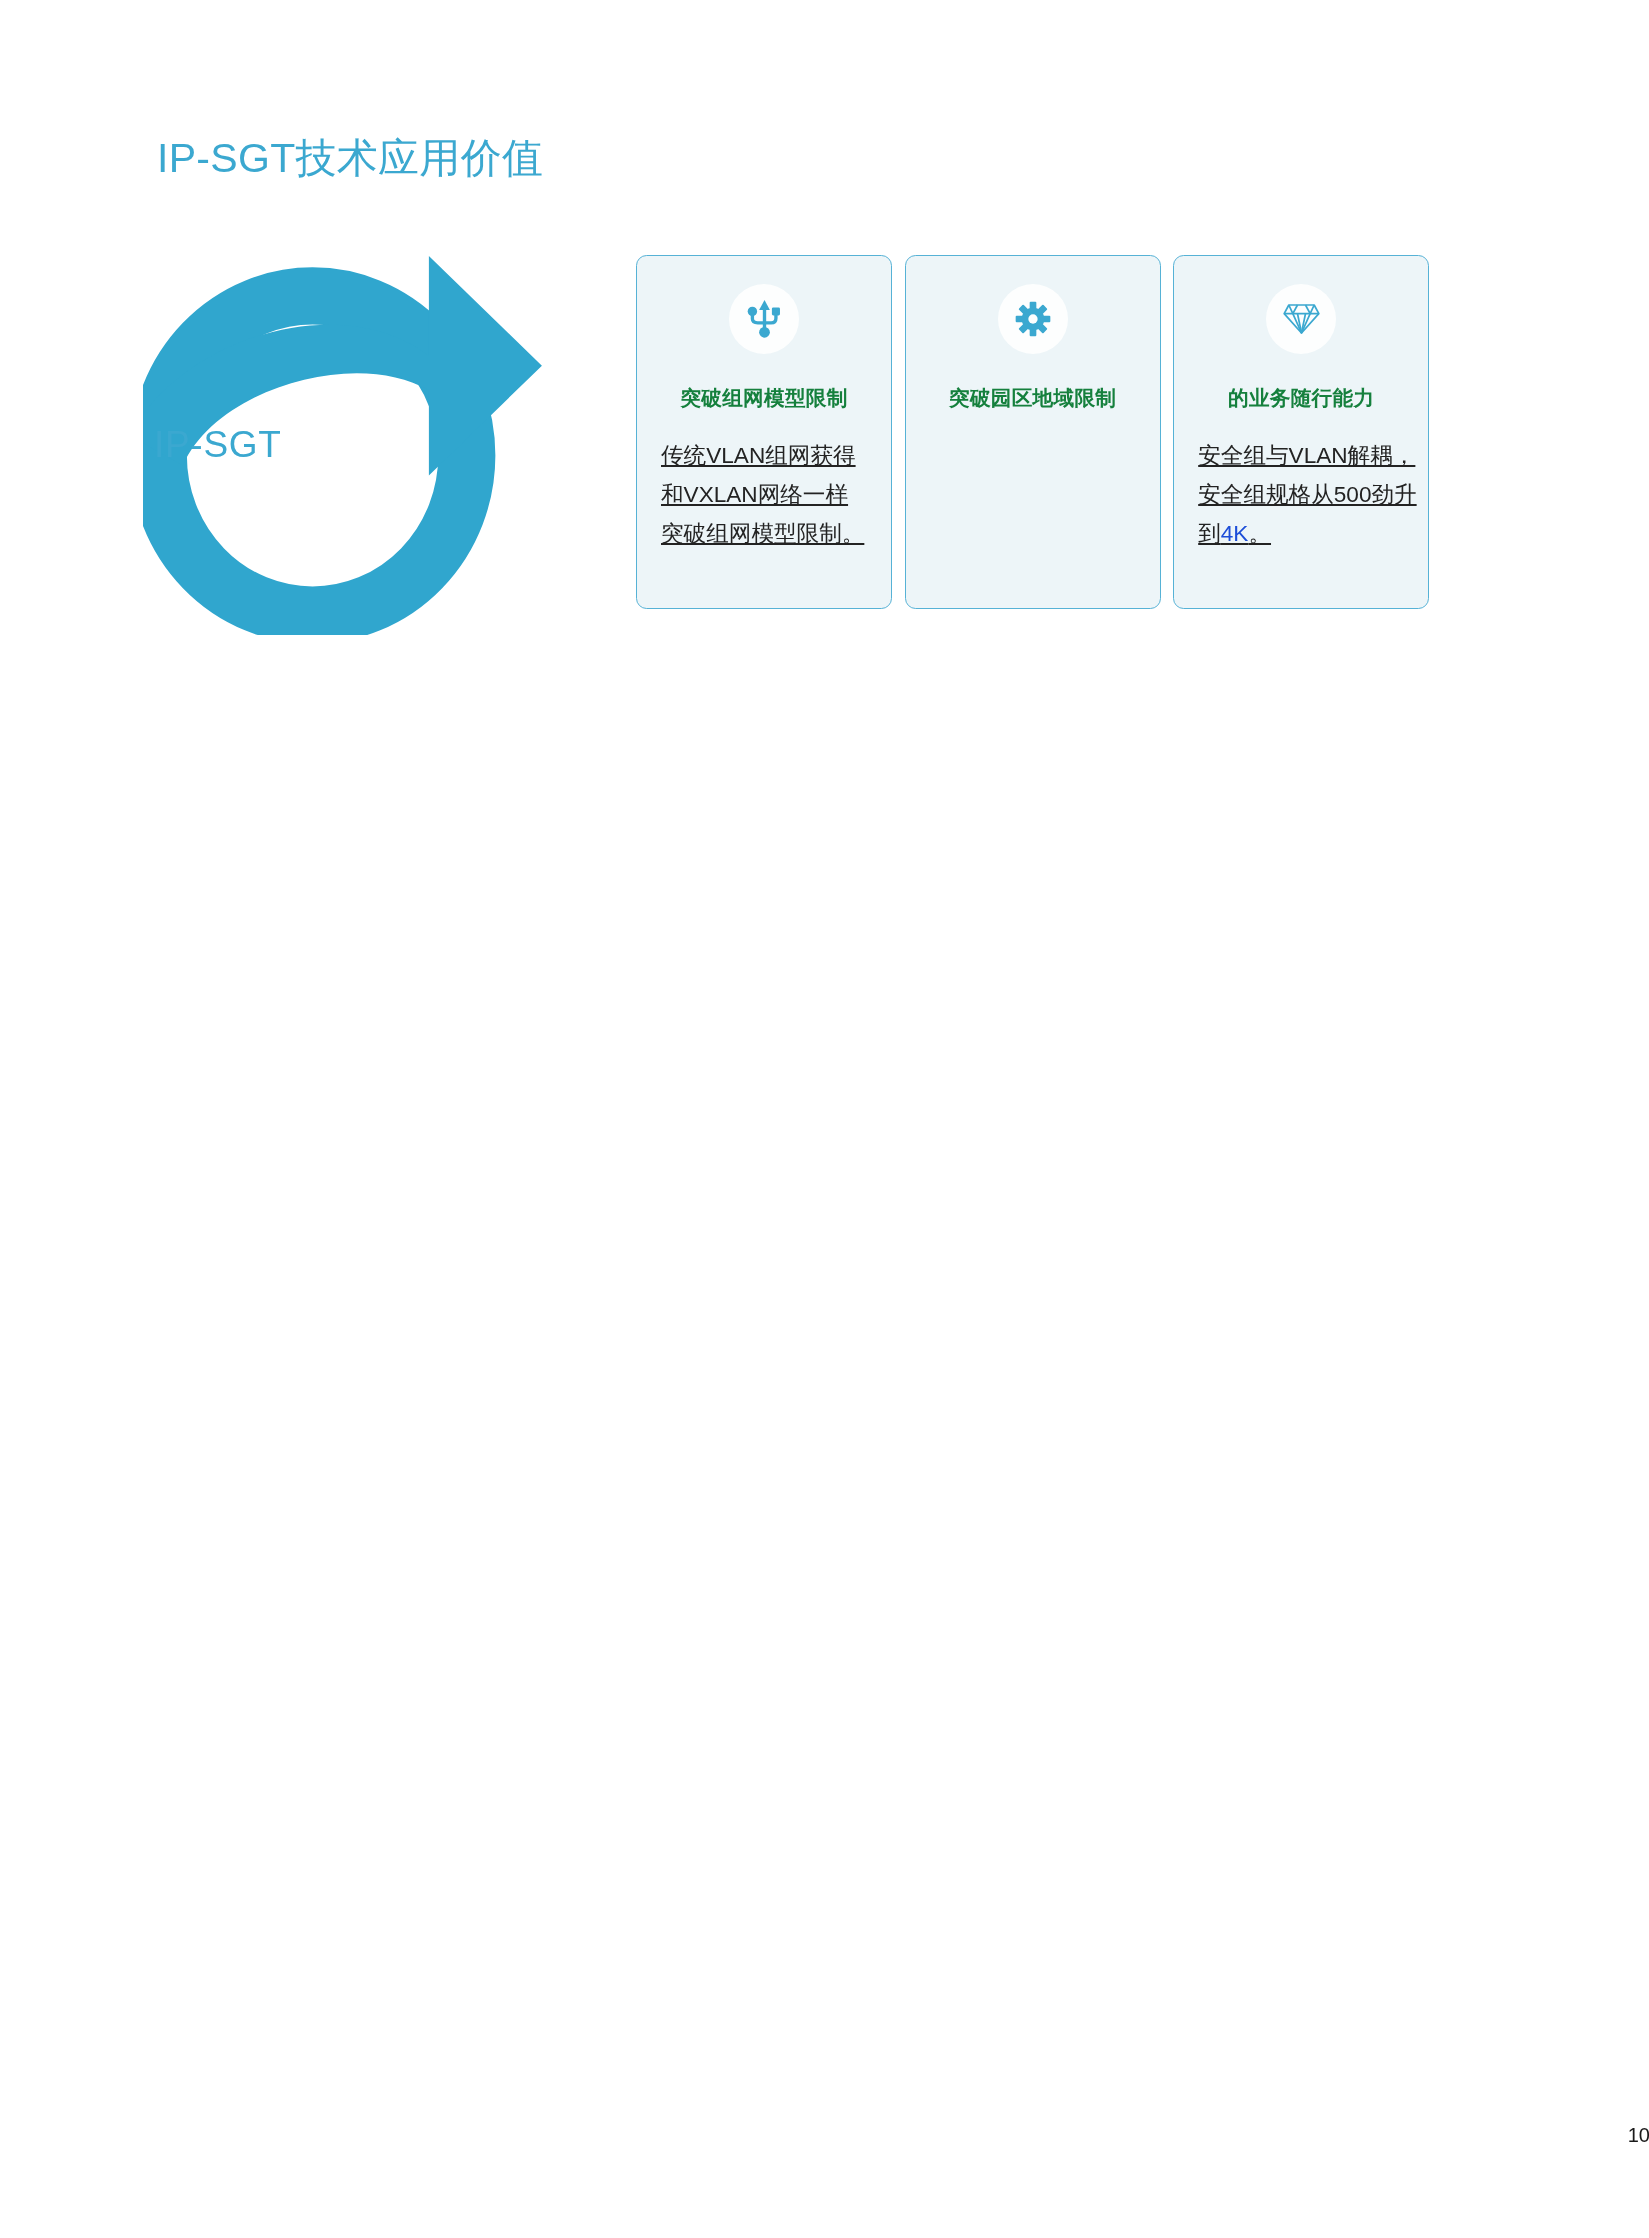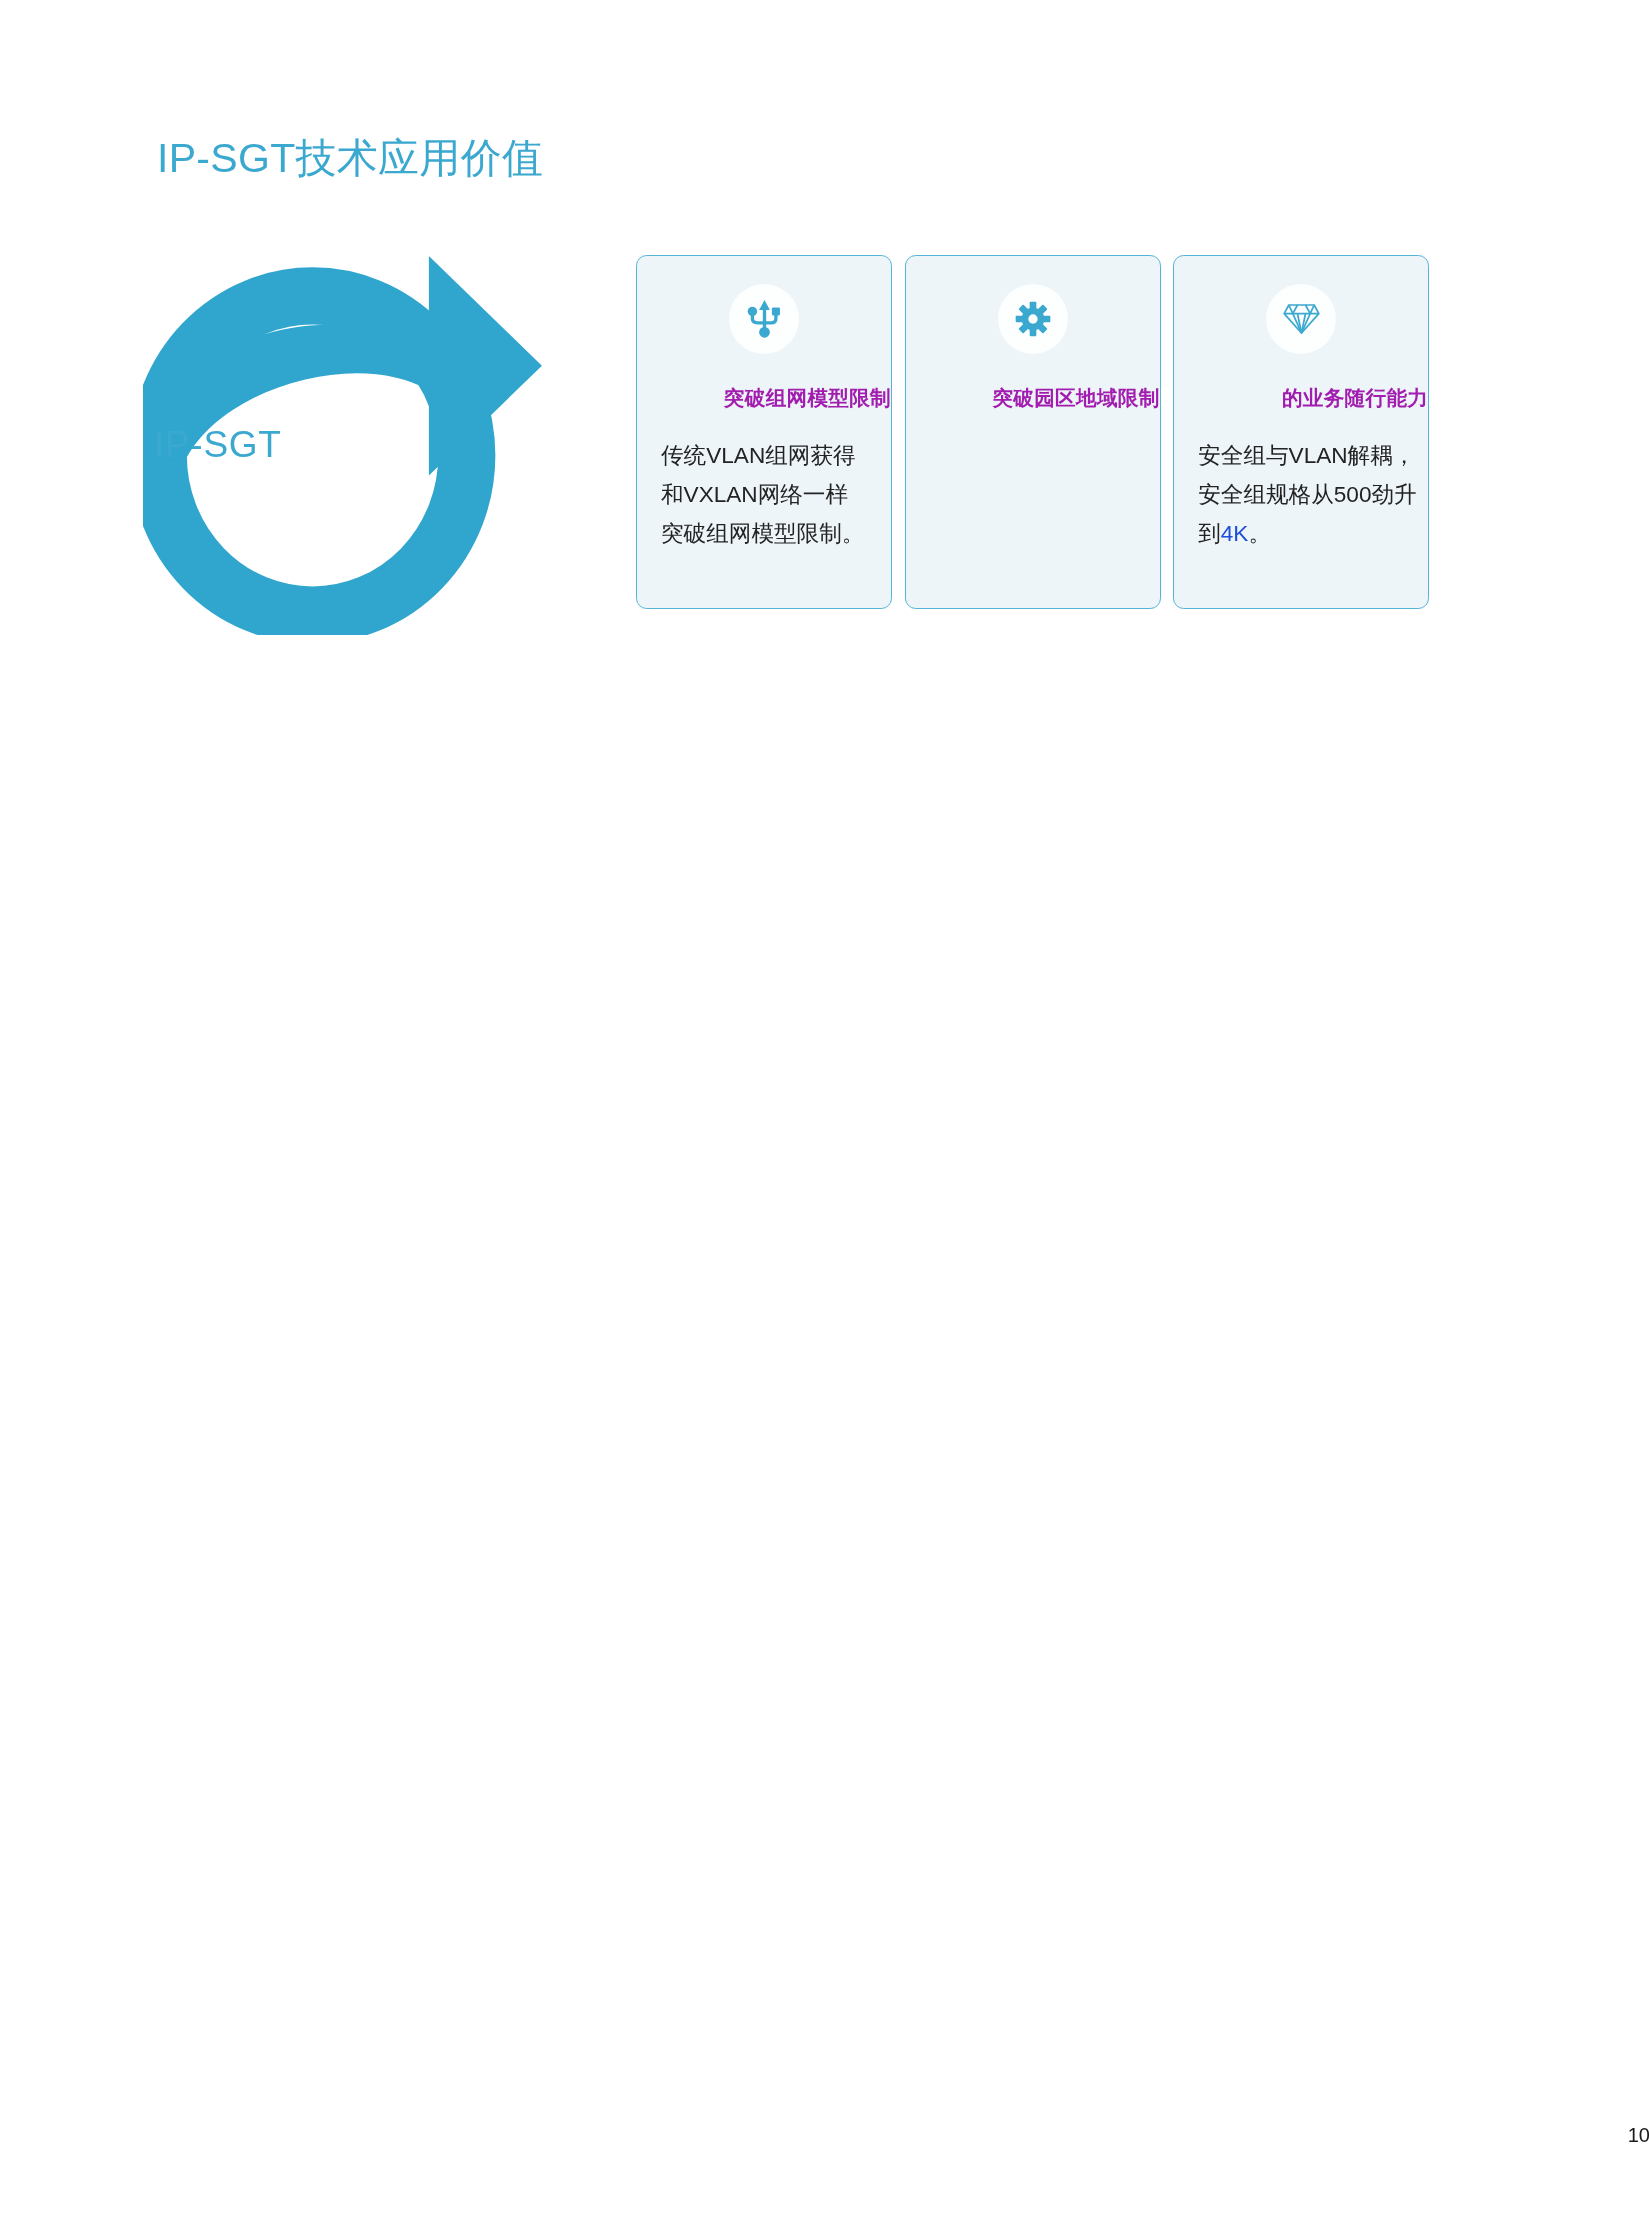--- a/index.html
+++ b/index.html
@@ -90,36 +90,37 @@
     justify-content: center;
   }
   .card-icon-wrap svg {
     display: block;
   }
   .card-title {
     position: absolute;
     left: 0;
     right: 0;
     top: 130px;
-    text-align: right;
+    text-align: center;
     font-size: 20.6px;
     font-weight: 700;
     letter-spacing: 0.3px;
-    color: #a21caf;
+    color: #15803d;
     line-height: 1.2;
   }
   .card-body {
     position: absolute;
     left: 24px;
     right: 6px;
     top: 181px;
     font-size: 22.6px;
     line-height: 1.72;
     color: #232323;
     letter-spacing: 0px;
+    text-decoration: underline;
   }
   .hl-red {
     color: #1d4ed8;
   }
 
   
   .page-number {
     position: absolute;
     left: 0;
     right: 0;

